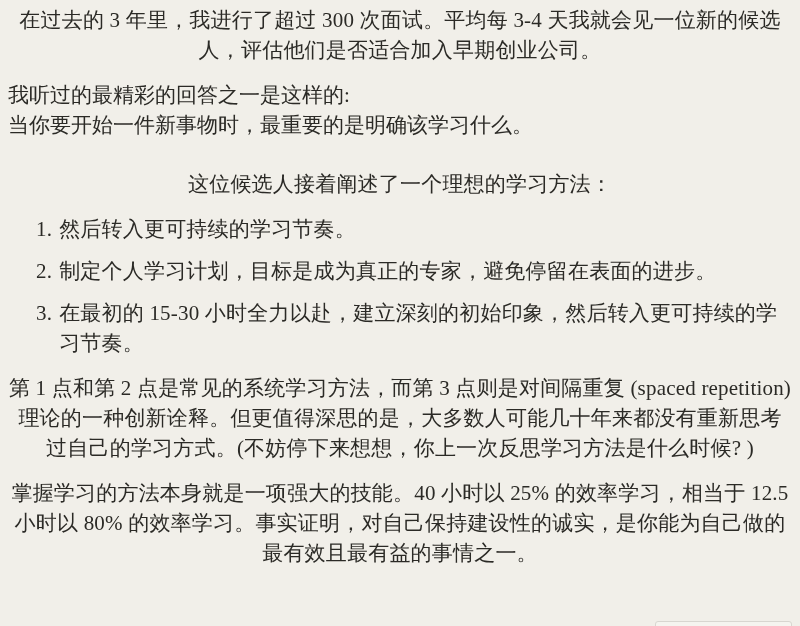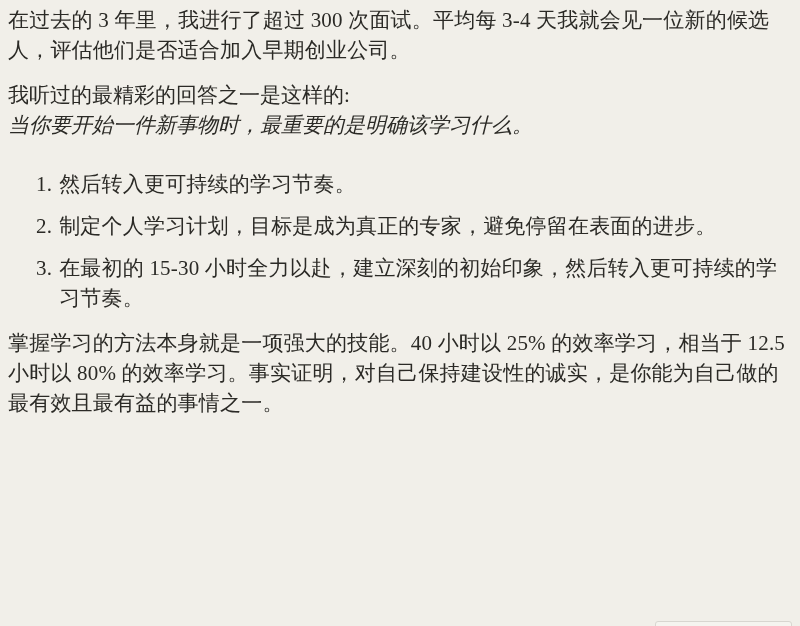--- a/index.html
+++ b/index.html
@@ -17,26 +17,26 @@
   }
   .article {
     position: relative;
     width: 800px;
     height: 626px;
     padding: 5px 8px 0 8px;
   }
   .para {
     margin-bottom: 15px;
     letter-spacing: 0.2px;
+    text-align: center;
   }
   .answer-block {
     margin-bottom: 29px;
   }
   .answer-quote {
-    font-style: italic;
   }
   .num-list {
     margin-bottom: 15px;
   }
   .num-item {
     display: flex;
     margin-bottom: 12px;
     padding-left: 28px;
     letter-spacing: 0.2px;
   }
@@ -64,34 +64,36 @@
 <div class="article">
 
   <p class="para">在过去的 3 年里，我进行了超过 300 次面试。平均每 3-4 天我就会见一位新的候选人，评估他们是否适合加入早期创业公司。</p>
 
 
   <div class="answer-block">
     <div>我听过的最精彩的回答之一是这样的:</div>
     <div class="answer-quote">当你要开始一件新事物时，最重要的是明确该学习什么。</div>
   </div>
 
+  <p class="para">这位候选人接着阐述了一个理想的学习方法：</p>
 
   <div class="num-list">
     <div class="num-item">
       <span class="num">1.</span>
       <span class="txt">然后转入更可持续的学习节奏。</span>
     </div>
     <div class="num-item">
       <span class="num">2.</span>
       <span class="txt">制定个人学习计划，目标是成为真正的专家，避免停留在表面的进步。</span>
     </div>
     <div class="num-item">
       <span class="num">3.</span>
       <span class="txt">在最初的 15-30 小时全力以赴，建立深刻的初始印象，然后转入更可持续的学习节奏。</span>
     </div>
   </div>
 
+  <p class="para">第 1 点和第 2 点是常见的系统学习方法，而第 3 点则是对间隔重复 (spaced repetition) 理论的一种创新诠释。但更值得深思的是，大多数人可能几十年来都没有重新思考过自己的学习方式。(不妨停下来想想，你上一次反思学习方法是什么时候? )</p>
 
   <p class="para">掌握学习的方法本身就是一项强大的技能。40 小时以 25% 的效率学习，相当于 12.5 小时以 80% 的效率学习。事实证明，对自己保持建设性的诚实，是你能为自己做的最有效且最有益的事情之一。</p>
 
   <div class="partial-embed"></div>
 
 </div>
 
 </body></html>

